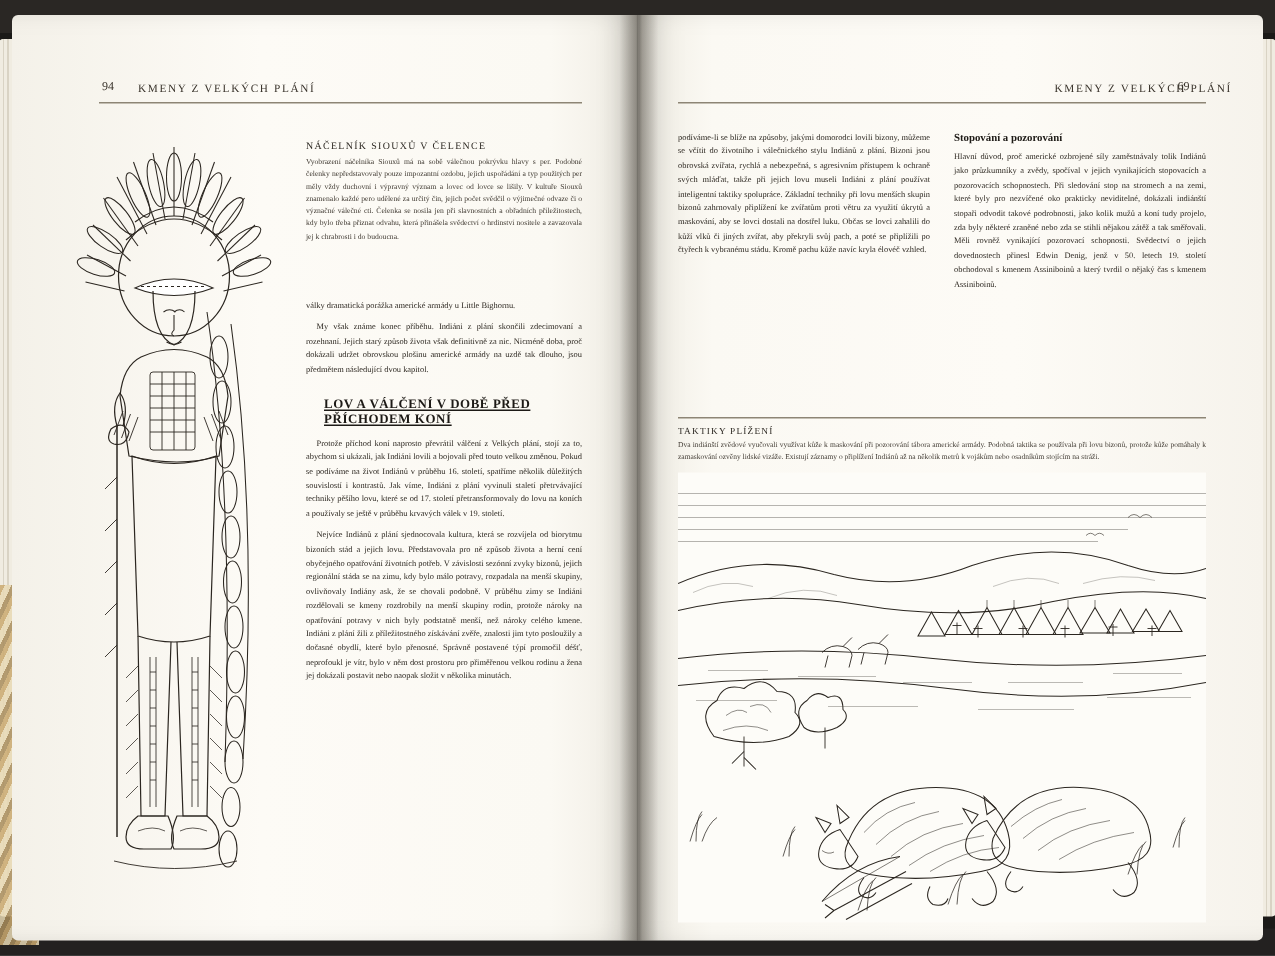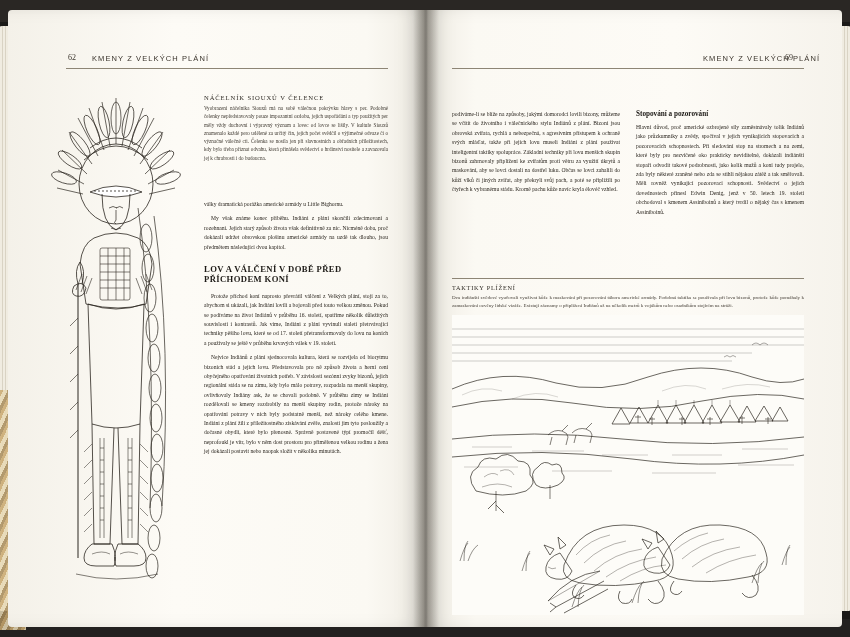--- a/index.html
+++ b/index.html
@@ -96,21 +96,21 @@
     width: 26px;
     height: 240px;
     background:
       repeating-linear-gradient(115deg, #caa96f 0 3px, #e8d9b4 3px 7px, #a98d5c 7px 10px);
     opacity: .85;
   }
   
   .run-head {
     position: absolute;
     top: 44px;
-    font-family: Liberation Sans, sans-serif;
+    font-family: Liberation Serif, serif;
     font-size: 7.5px;
     letter-spacing: 1.1px;
     color: #3a342c;
     text-transform: uppercase;
   }
   .folio {
     position: absolute;
     top: 43px;
     font-size: 8px;
     color: #3a342c;
@@ -161,30 +161,30 @@
     color: #2c2720;
     margin: 0 0 5px 0;
     text-indent: 7px;
   }
   .body-p.noind { text-indent: 0; }
   h2.sec {
     font-size: 8.6px;
     line-height: 1.22;
     letter-spacing: .4px;
     color: #1d1a16;
-    margin: 12px 0 7px 0;
+    margin: 12px 0 7px 12px;
     text-transform: uppercase;
     font-weight: bold;
+    text-decoration: underline;
   }
   
   .rp-col {
     position: absolute;
     top: 78px;
     width: 168px;
-    margin-top: 22px;
   }
   .rp-col-1 { left: 444px; }
   .rp-col-2 { left: 628px; }
   h3.sub {
     font-size: 7.2px;
     margin: 0 0 5px 0;
     color: #1d1a16;
     font-weight: bold;
   }
   .rp-figbox {
@@ -225,21 +225,21 @@
   <div class="desk-top"></div>
   <div class="desk-bottom"></div>
 
   <div class="book">
     <div class="edge edge-left"></div>
     <div class="edge edge-right"></div>
     <div class="marble"></div>
 
     <div class="page page-left">
 
-      <div class="folio" style="left:60px">62</div>
+      <div class="folio" style="left:60px">94</div>
       <div class="run-head" style="left:84px">KMENY Z VELKÝCH PLÁNÍ</div>
       <div class="rule" style="left:58px; top:58px; width:322px;"></div>
 
       <div class="lp-illus">
         <svg width="148" height="540" viewBox="0 0 148 540">
           <g class="ink" stroke-width="0.8">
 
             <g>
               <ellipse cx="74" cy="96" rx="37" ry="40"></ellipse>
               <path d="M42 72 Q74 44 106 72"></path>

